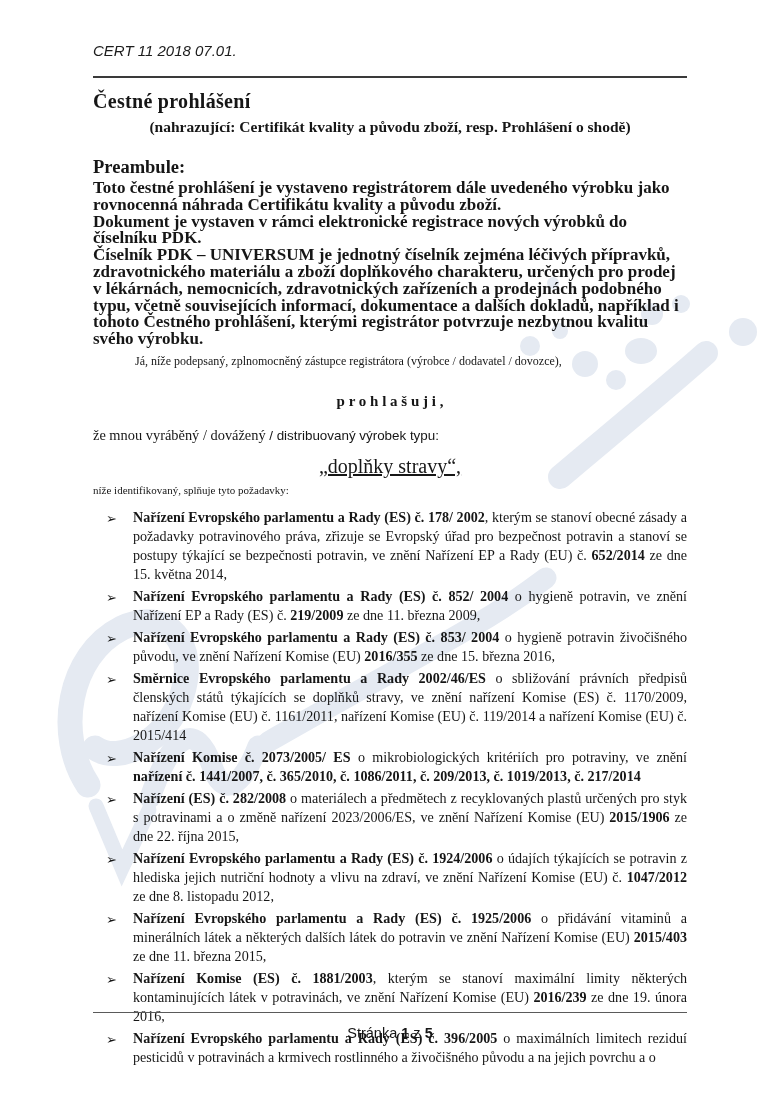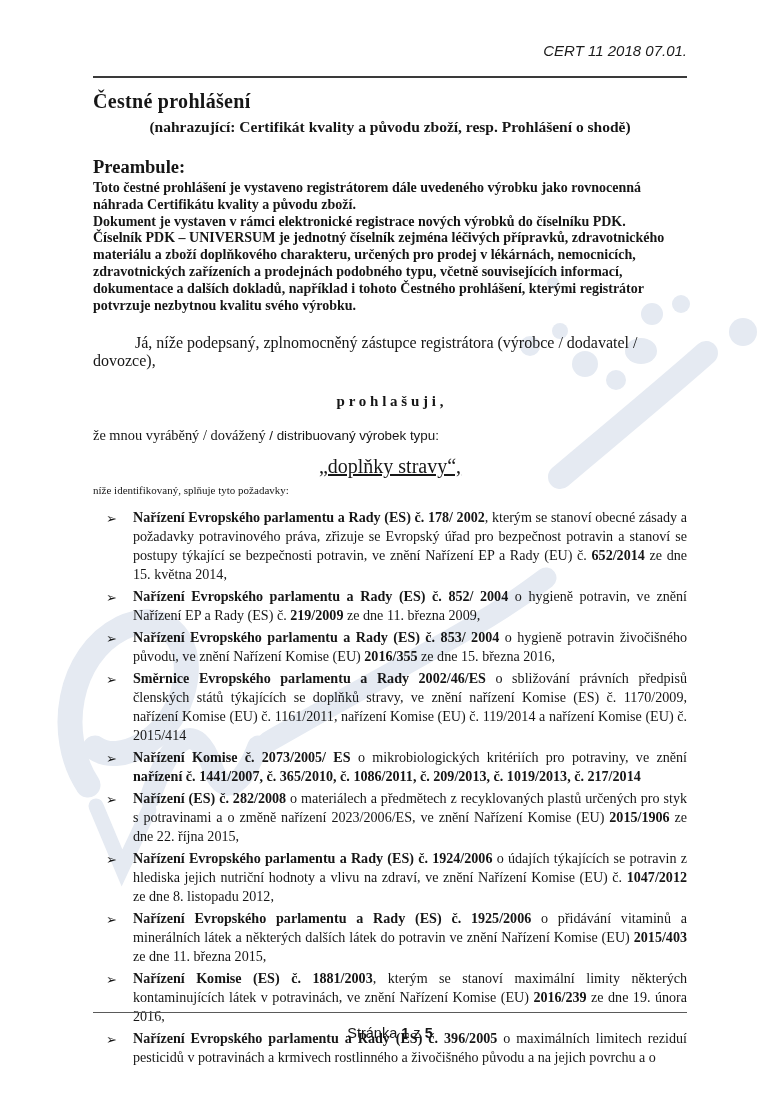--- a/index.html
+++ b/index.html
@@ -11,21 +11,20 @@
     position:relative;
     overflow:hidden;
   }
   .watermark {
     position:absolute; left:0; top:0; width:777px; height:1100px;
     z-index:0; pointer-events:none; color:#e5eaf2;
   }
   .page-content { position:relative; z-index:1; padding:42px 90px 0 93px; }
 
   .doc-code {
-    text-align:right;
     font-family:"Liberation Sans", sans-serif;
     font-style:italic;
     font-size:15px;
     color:#1c1c1c;
   }
   .rule-top { border:none; border-top:2px solid #3a3a3a; margin-top:17px; }
 
   .doc-title {
     margin-top:7px;
     text-align:left;
@@ -42,28 +41,28 @@
   }
 
   .preamble-heading {
     margin-top:20px;
     font-size:18.5px;
     font-weight:bold;
     line-height:22px;
   }
   .preamble-text { margin-top:2px; }
   .preamble-text p {
-    font-size:14px;
+    font-size:17px;
     font-weight:bold;
     line-height:16.8px;
   }
 
   .intro-line {
-    margin-top:20px;
-    font-size:16px;
+    margin-top:4px;
+    font-size:12px;
     text-indent:42px;
     line-height:18px;
   }
   .declare-verb {
     margin-top:22px;
     text-align:center;
     font-weight:bold;
     font-size:15px;
     line-height:19px;
   }

